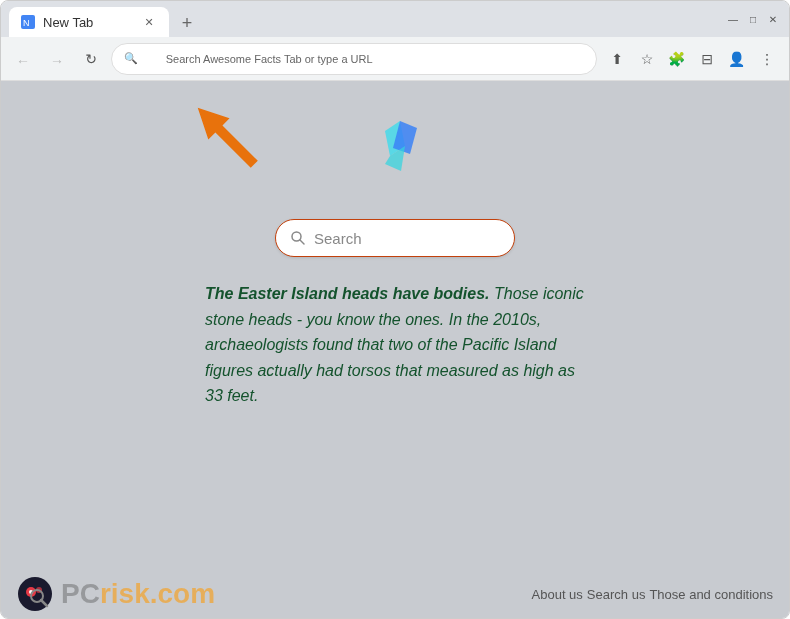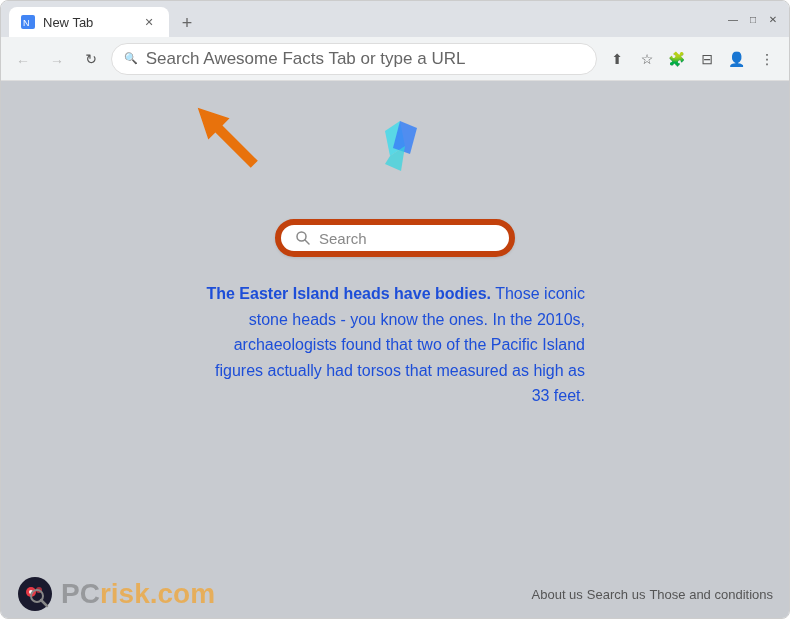--- a/index.html
+++ b/index.html
@@ -17,38 +17,38 @@
     .tab-favicon { width: 14px; height: 14px; }
     .tab-close { width: 16px; height: 16px; display: flex; align-items: center; justify-content: center; border-radius: 50%; font-size: 11px; color: #666; cursor: pointer; margin-left: auto; }
     .new-tab-btn { width: 28px; height: 28px; display: flex; align-items: center; justify-content: center; font-size: 18px; color: #666; cursor: pointer; border-radius: 50%; margin-left: 4px; }
 
     
     .nav-bar { height: 44px; background: #f1f3f4; display: flex; align-items: center; padding: 0 8px; gap: 6px; border-bottom: 1px solid #ddd; }
     .nav-btn { width: 28px; height: 28px; display: flex; align-items: center; justify-content: center; border-radius: 50%; cursor: pointer; color: #555; font-size: 14px; }
     .nav-btn.disabled { color: #bbb; cursor: default; }
     .address-bar { flex: 1; height: 32px; background: #fff; border: 1px solid #ddd; border-radius: 16px; display: flex; align-items: center; padding: 0 12px; gap: 8px; font-size: 13px; color: #444; cursor: text; }
     .address-bar-icon { color: #888; font-size: 11px; }
-    .address-text { flex: 1; color: #666; font-size: 17px; }
+    .address-text { flex: 1; color: #666; font-size: 11px; margin-left: 20px; }
     .nav-actions { display: flex; align-items: center; gap: 2px; }
     .nav-action-btn { width: 28px; height: 28px; display: flex; align-items: center; justify-content: center; border-radius: 50%; cursor: pointer; color: #555; font-size: 14px; }
 
     
     .page-content { flex: 1; background: #c8cbd0; display: flex; flex-direction: column; align-items: center; justify-content: flex-start; padding-top: 30px; position: relative; }
 
     
     .logo-container { margin-bottom: 24px; }
     .logo-svg { width: 80px; height: 80px; }
 
     
     .search-container { margin-bottom: 24px; }
-    .search-box { width: 240px; height: 38px; background: #fff; border: 6px solid #c2410c; border-radius: 20px; display: flex; align-items: center; padding: 0 14px; gap: 8px; font-size: 15px; color: #888; box-shadow: 0 1px 3px rgba(0,0,0,0.1); }
+    .search-box { width: 240px; height: 38px; background: #fff; border: 1px solid #c2410c; border-radius: 20px; display: flex; align-items: center; padding: 0 14px; gap: 8px; font-size: 15px; color: #888; box-shadow: 0 1px 3px rgba(0,0,0,0.1); }
     .search-icon-svg { width: 16px; height: 16px; color: #888; }
 
     
-    .fact-container { max-width: 420px; text-align: right; font-size: 16px; color: #1d4ed8; line-height: 1.6; padding: 0 20px; }
+    .fact-container { max-width: 420px; text-align: left; font-size: 16px; color: #14532d; line-height: 1.6; padding: 0 20px; font-style: italic; }
     .fact-bold { font-weight: 700; }
 
     
     .page-footer { position: absolute; bottom: 0; left: 0; right: 0; height: 48px; display: flex; align-items: center; padding: 0 16px; justify-content: space-between; }
     .footer-left { display: flex; align-items: center; gap: 8px; text-align: center; }
     .pcrisk-text { font-size: 28px; font-weight: 700; color: #555; font-family: Arial, sans-serif; opacity: 0.7; }
     .pcrisk-text span { color: #f90; }
     .footer-links { display: flex; gap: 4px; font-size: 13px; color: #555; }
     .footer-link { cursor: pointer; text-decoration: none; color: #555; }
   </style>

